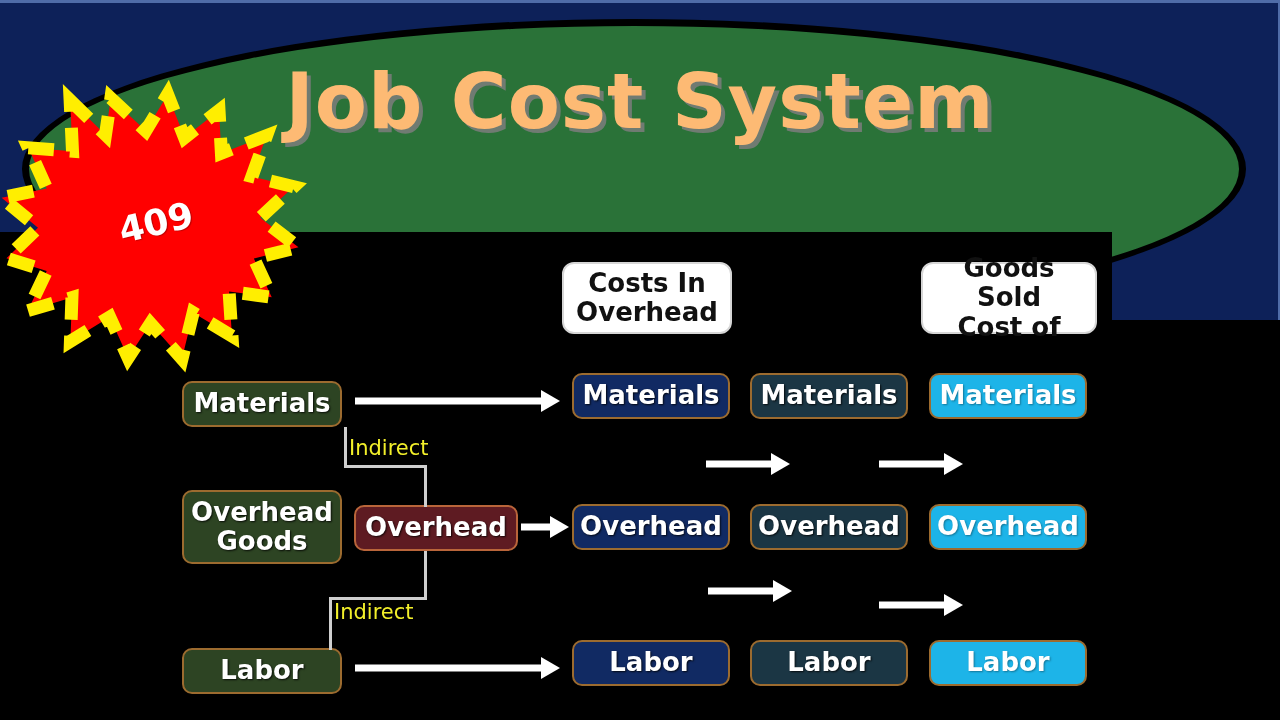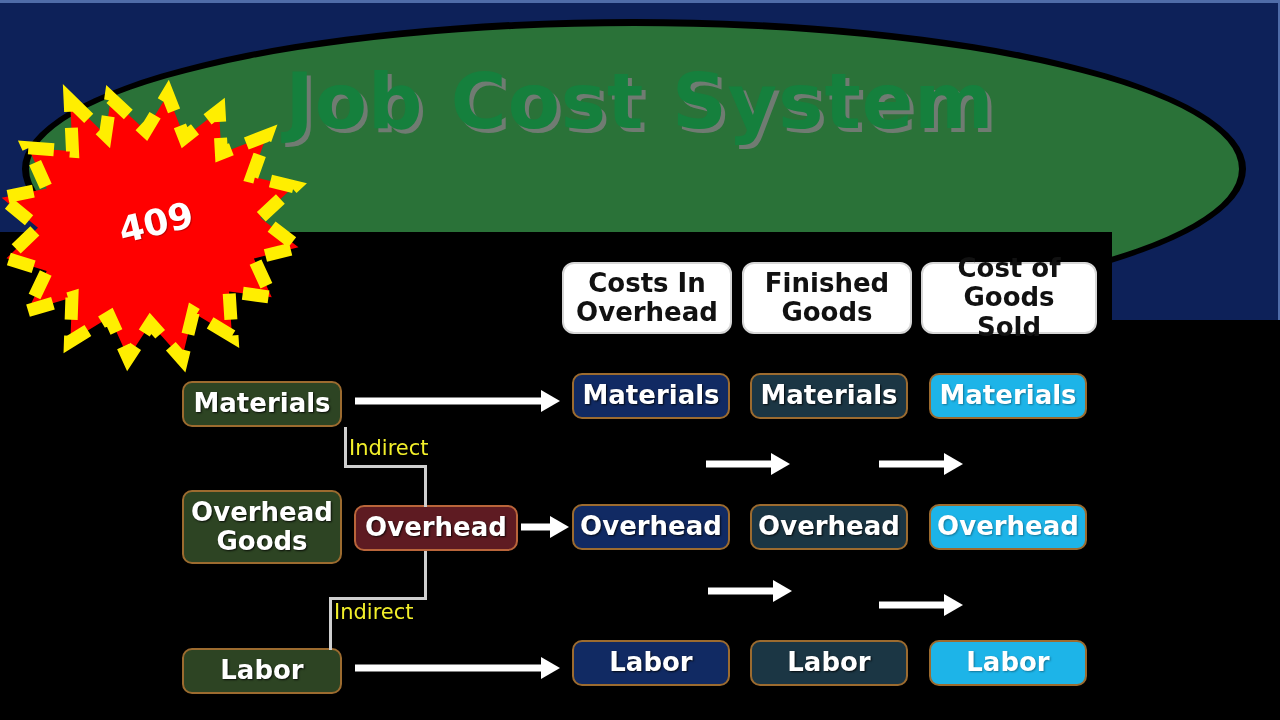--- a/index.html
+++ b/index.html
@@ -55,21 +55,21 @@
     width: 1280px;
     text-align: center;
     z-index: 6;
     pointer-events: none;
   }
   .title-line {
     font-family: "DejaVu Sans", sans-serif;
     font-weight: bold;
     font-size: 76px;
     line-height: 96px;
-    color: #15803d;
+    color: #fdba74;
     letter-spacing: 1px;
     text-shadow: 4px 4px 0px rgba(125,125,125,0.85);
     white-space: nowrap;
   }
 
   
   .content-plate {
     position: absolute;
     left: 0px;
     top: 232px;
@@ -246,31 +246,25 @@
 
   <div class="diagram">
 
     <div class="box col-head" style="left:562px; top:262px; width:170px; height:72px;">
       <div>
         <div>Costs In</div>
         <div>Overhead</div>
       </div>
     </div>
 
-    <div class="box col-head" style="left:742px; top:262px; width:170px; height:72px;">
-      <div>
-        <div>Finished</div>
-        <div>Goods</div>
-      </div>
-    </div>
 
     <div class="box col-head" style="left:921px; top:262px; width:176px; height:72px;">
       <div>
+        <div>Goods Sold</div>
         <div>Cost of</div>
-        <div>Goods Sold</div>
       </div>
     </div>
 
     <div class="box src-box" style="left:182px; top:381px; width:160px; height:46px;">
       <span>Materials</span>
     </div>
 
     <div class="box src-box" style="left:182px; top:490px; width:160px; height:74px;">
       <div>
         <div>Overhead</div>

